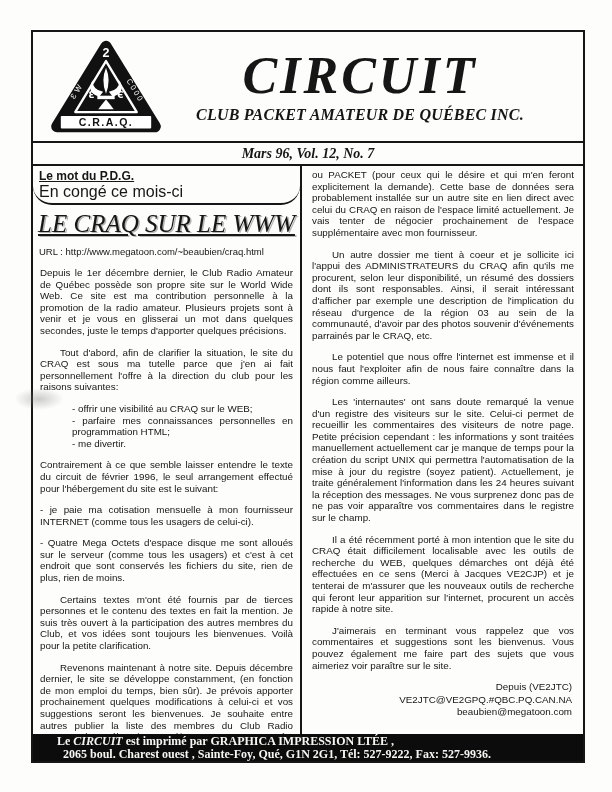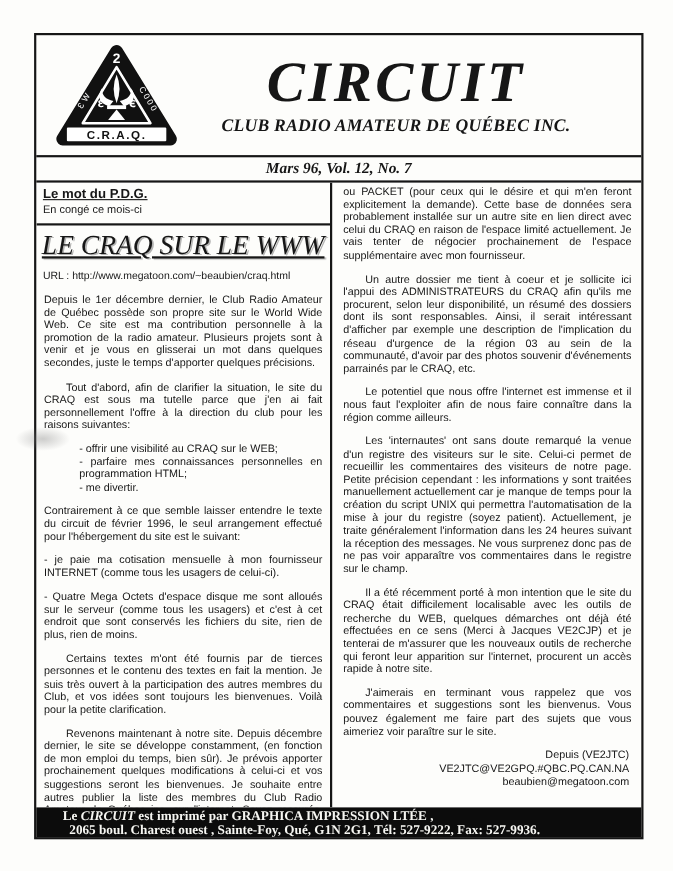--- a/index.html
+++ b/index.html
@@ -19,23 +19,23 @@
 
   
   .issue-band{flex:none;height:21px;line-height:21px;border-bottom:2px solid #161616;text-align:center;
               font-family:"Liberation Serif",serif;font-style:italic;font-weight:700;font-size:14px;}
 
   
   .columns{flex:1;display:flex;min-height:0;overflow:hidden;}
   .col-left{flex:none;width:269px;border-right:2px solid #161616;box-sizing:border-box;display:flex;flex-direction:column;overflow:hidden;}
   .col-right{flex:1;padding:3px 9px 12px 10px;box-sizing:border-box;overflow:hidden;}
 
-  .pdg{flex:none;padding:3px 6px 4px;border-bottom:2px solid #161616;}
+  .pdg{flex:none;padding:3px 6px 4px;border-bottom:2px solid #161616;border-radius:19px;}
   .pdg-title{font-weight:700;font-size:12px;line-height:15px;text-decoration:underline;}
-  .pdg-sub{font-size:10px;line-height:15px;}
+  .pdg-sub{font-size:16px;line-height:15px;}
 
   .headline{flex:none;text-align:center;font-family:"Liberation Serif",serif;font-style:italic;font-weight:400;
             font-size:25px;line-height:30px;padding:4px 0 0;text-decoration:underline;text-underline-offset:2px;
             text-shadow:1.5px 1px 0 rgba(90,90,90,.45);}
   .url-line{flex:none;font-size:9.5px;line-height:12px;margin:7px 6px 9px 6px;}
 
   .col-body{flex:1;padding:0 7px;overflow:hidden;}
   p.body{font-size:9.8px;line-height:11.6px;text-align:justify;margin:0 0 10px;}
   p.indent{text-indent:20px;}
   p.prelist{white-space:pre-line;margin-left:32px;}
@@ -79,21 +79,21 @@
           <path d="M61 64 Q56 70 53 74 L69 74 Q66 70 61 64 Z"></path>
         </g>
         <text x="46" y="62" text-anchor="middle" fill="#fff" font-family="DejaVu Sans, sans-serif" font-size="9" font-weight="bold">Ɛ</text>
         <text x="76" y="62" text-anchor="middle" fill="#fff" font-family="DejaVu Sans, sans-serif" font-size="9" font-weight="bold">Є</text>
 
         <rect x="13" y="80" width="96" height="15" rx="2" fill="#fff" stroke="#111" stroke-width="2"></rect>
         <text x="61" y="91.5" text-anchor="middle" fill="#111" font-family="Liberation Sans, sans-serif" font-size="11" font-weight="bold" letter-spacing="1.5">C.R.A.Q.</text>
       </svg>
       <div class="mast-text">
         <div class="mast-title">CIRCUIT</div>
-        <div class="mast-subtitle">CLUB RADIO AMATEUR DE QUÉBEC INC.</div>
+        <div class="mast-subtitle">CLUB PACKET AMATEUR DE QUÉBEC INC.</div>
       </div>
     </div>
 
     <div class="issue-band">Mars 96, Vol. 12, No. 7</div>
 
     <div class="columns">
 
       <div class="col-left">
         <div class="pdg">
           <div class="pdg-title">Le mot du P.D.G.</div>

